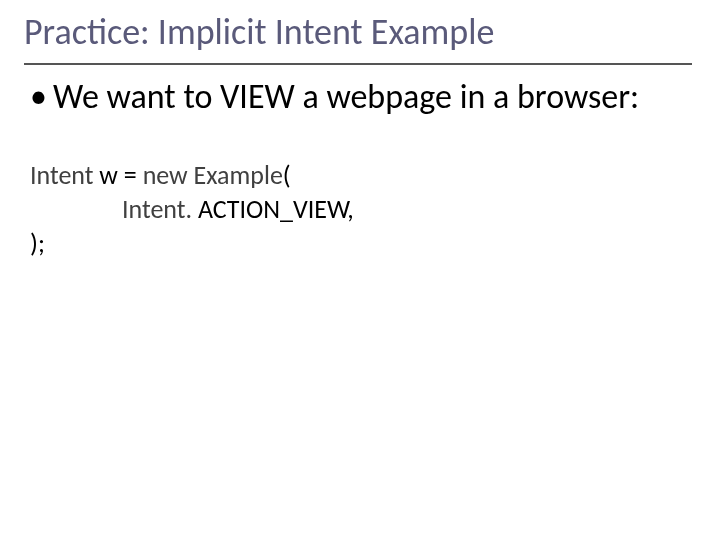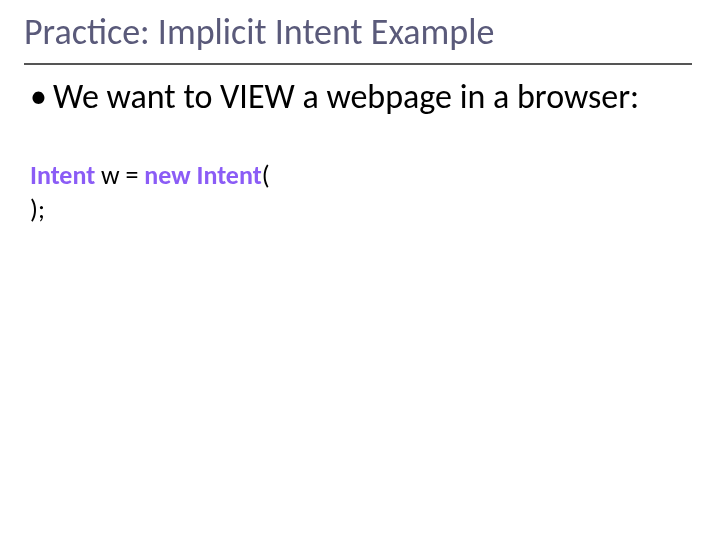--- a/index.html
+++ b/index.html
@@ -47,22 +47,22 @@
     font-size: 26px;
     line-height: 1.32;
     margin-left: 6px;
   }
   .code-line1 { }
   .code-indent {
     margin-left: 92px;
   }
   .code-close { margin-left: 0; }
   .kw {
-    color: #8b5cf6;
-    font-weight: 700;
+    color: #404040;
+    font-weight: 400;
     margin-top: 48px;
   }
   .plain {
     color: #000;
     font-weight: 400;
   }
 </style>
 </head>
 <body>
 
@@ -70,20 +70,23 @@
 
   <h1 class="title">Practice: Implicit Intent Example</h1>
   <hr class="title-rule">
 
   <div class="bullet-row">
     <span class="bullet-dot">•</span><span>We want to VIEW a webpage in a browser:</span>
   </div>
 
   <div class="code-block">
     <div class="code-line1">
-      <span class="kw">Intent</span><span class="plain"> w = </span><span class="kw">new Intent</span><span class="plain">(</span>
+      <span class="kw">Intent</span><span class="plain"> w = </span><span class="kw">new Example</span><span class="plain">(</span>
+    </div>
+    <div class="code-indent">
+      <span class="kw">Intent. </span><span class="plain">ACTION_VIEW,</span>
     </div>
     <div class="code-close">
       <span class="plain">);</span>
     </div>
   </div>
 
 </div>
 
 </body></html>

